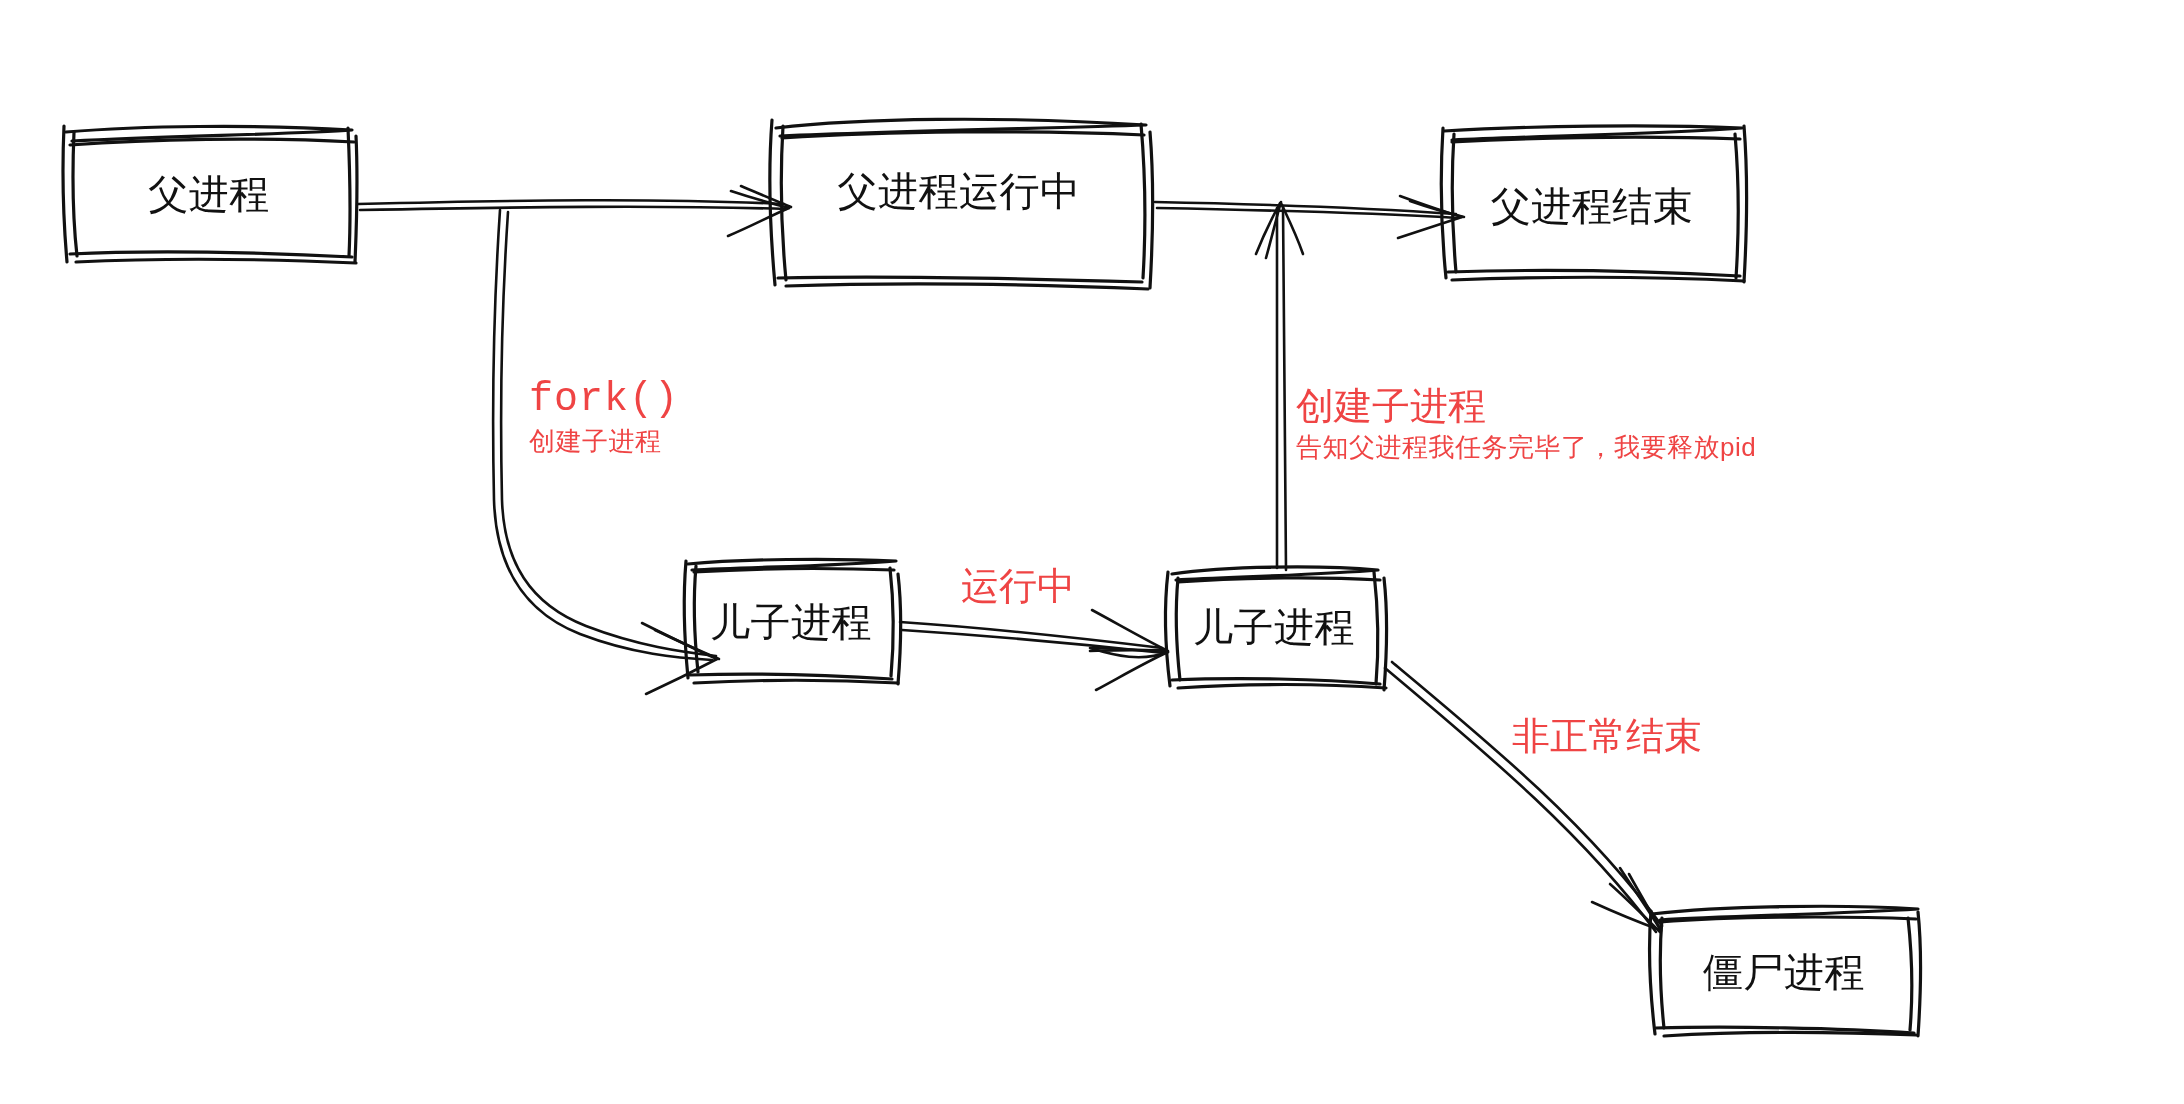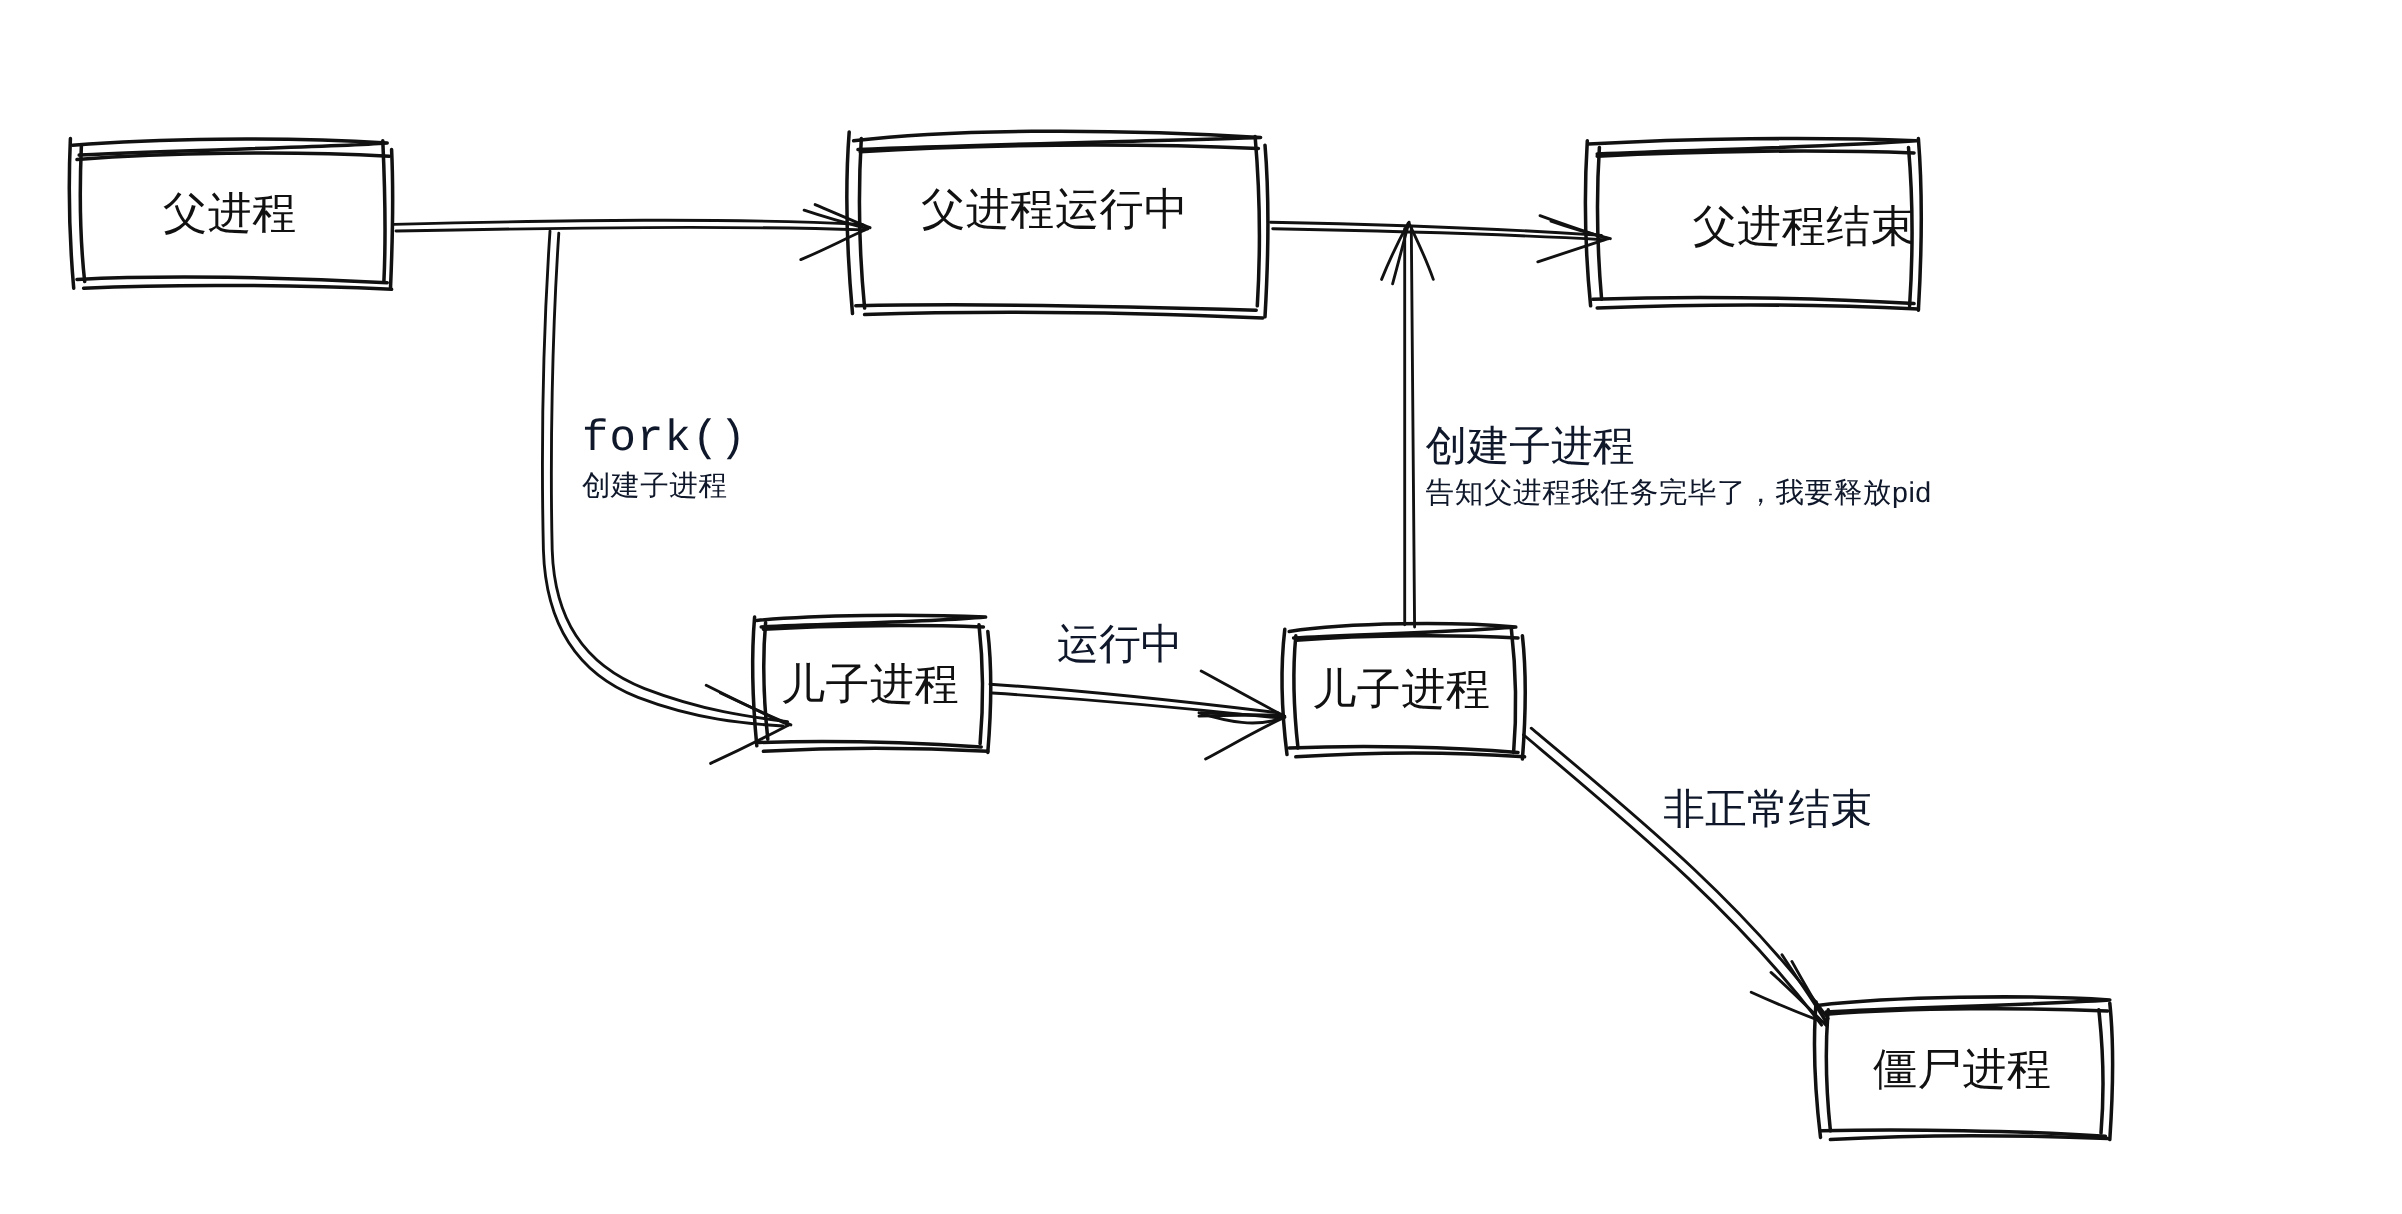--- a/index.html
+++ b/index.html
@@ -43,21 +43,21 @@
     color: #111111;
     font-family: "Liberation Sans", sans-serif;
     font-size: 40px;
     line-height: 1.25;
     letter-spacing: 0.5px;
     white-space: nowrap;
     pointer-events: none;
   }
   .edge-label {
     position: absolute;
-    color: #0f172a;
+    color: #ef4444;
     font-family: "Liberation Sans", sans-serif;
     font-size: 38px;
     line-height: 1.28;
     white-space: nowrap;
   }
   .edge-label.mono {
     font-family: "Liberation Mono", monospace;
     font-size: 40px;
     letter-spacing: 1px;
   }
@@ -190,21 +190,21 @@
       <path class="sk-stroke-thin" d="M1620 868 C 1634 890, 1650 912, 1661 931"></path>
       <path class="sk-stroke-thin" d="M1610 884 C 1628 900, 1646 918, 1660 932"></path>
       <path class="sk-stroke-thin" d="M1629 874 C 1640 894, 1652 914, 1661 930"></path>
     </g>
   </svg>
 
   <div class="node-label" style="left:64px; top:128px; width:290px; height:132px;">父进程</div>
 
   <div class="node-label" style="left:772px; top:108px; width:374px; height:166px;">父进程运行中</div>
 
-  <div class="node-label" style="left:1444px; top:130px; width:296px; height:152px;margin-left:48px;">父进程结束</div>
+  <div class="node-label" style="left:1444px; top:130px; width:296px; height:152px;">父进程结束</div>
 
   <div class="node-label" style="left:676px; top:561px; width:230px; height:122px;">儿子进程</div>
 
   <div class="node-label" style="left:1162px; top:572px; width:224px; height:110px;">儿子进程</div>
 
   <div class="node-label" style="left:1652px; top:909px; width:264px; height:126px;">僵尸进程</div>
 
   <div class="edge-label mono" style="left:529px; top:374px;">
     <span>fork()</span>
     <span class="l2">创建子进程</span>

